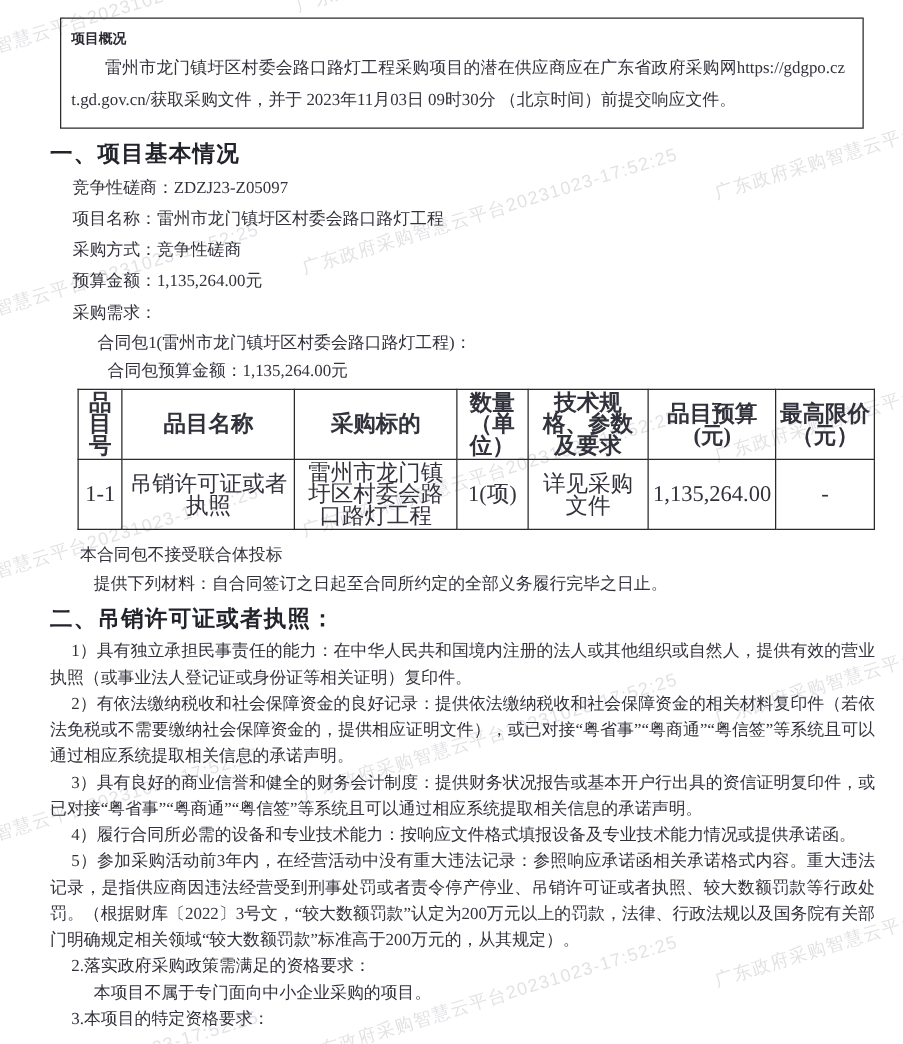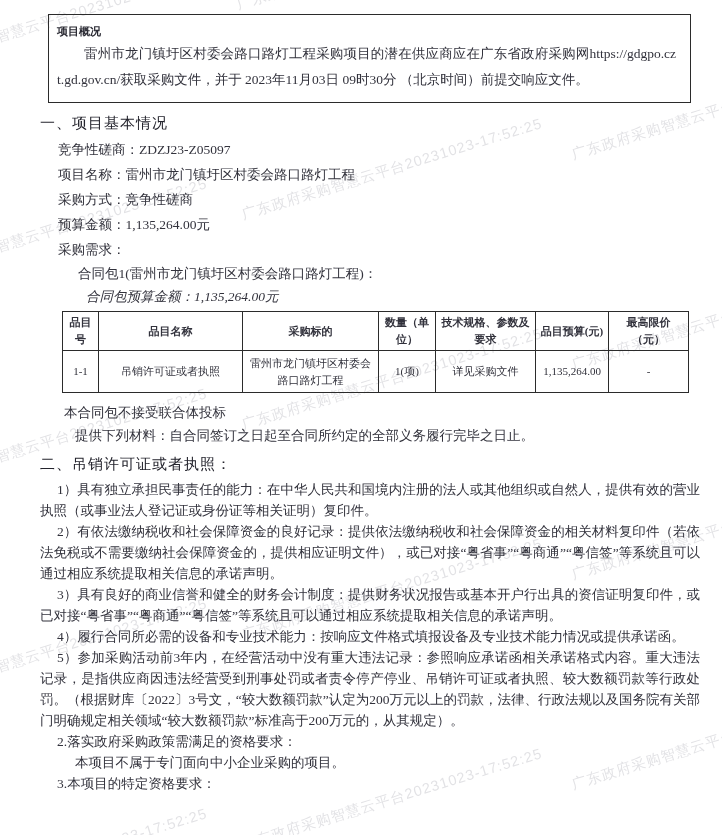--- a/index.html
+++ b/index.html
@@ -46,38 +46,38 @@
     line-height: 20px;
     color: #2a2a33;
   }
   .ov-body {
     line-height: 26px;
     text-indent: 2em;
     word-break: break-all;
     text-align: justify;
   }
   h2.sec-heading {
-    font-size: 15px;
-    font-weight: normal;
+    font-size: 18px;
+    font-weight: bold;
     color: #23232c;
     line-height: 20px;
     margin: 10px 0 4px 0;
     letter-spacing: 1px;
   }
   h2.sec-heading.second { margin-top: 7px; margin-bottom: 5px; }
   .fields { padding-left: 18px; }
   .field { line-height: 25px; }
   .pkg-line { padding-left: 38px; line-height: 23px; }
-  .pkg-budget { padding-left: 46px; line-height: 23px; font-style: italic; }
+  .pkg-budget { padding-left: 46px; line-height: 23px; }
   
   table.items {
     border-collapse: collapse;
     margin: 3px 0 0 22px;
     table-layout: fixed;
-    font-size: 11px;
+    font-size: 18px;
   }
   table.items th, table.items td {
     border: 1px solid #2b2b2b;
     text-align: center;
     vertical-align: middle;
     padding: 2px 3px;
     line-height: 17px;
     overflow: hidden;
   }
   table.items th { font-weight: bold; height: 36px; }

